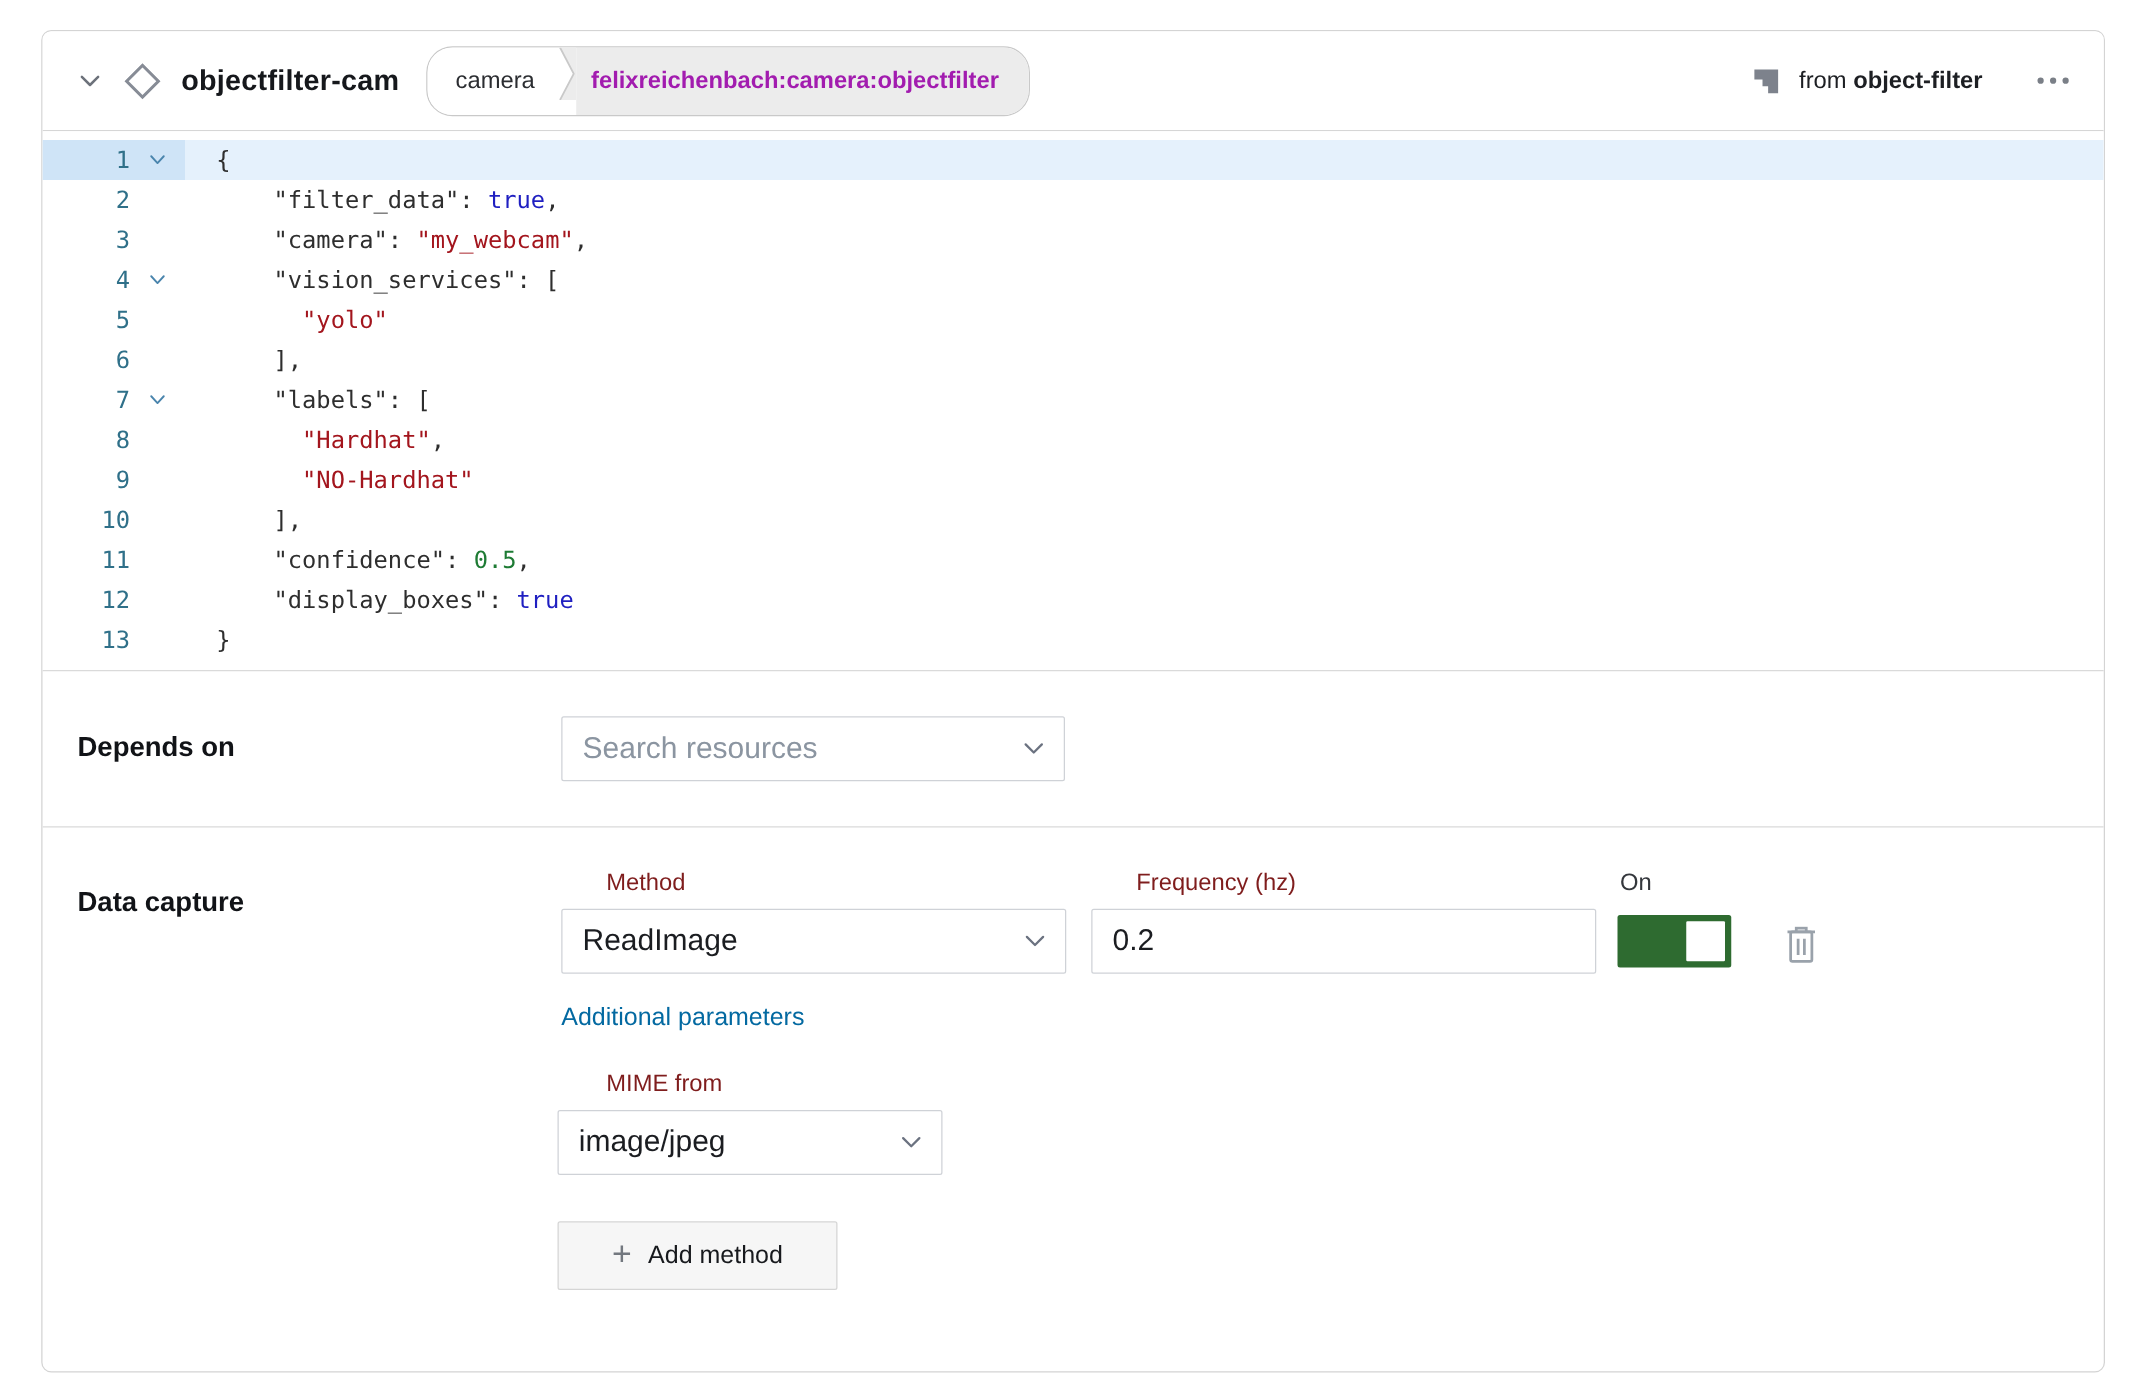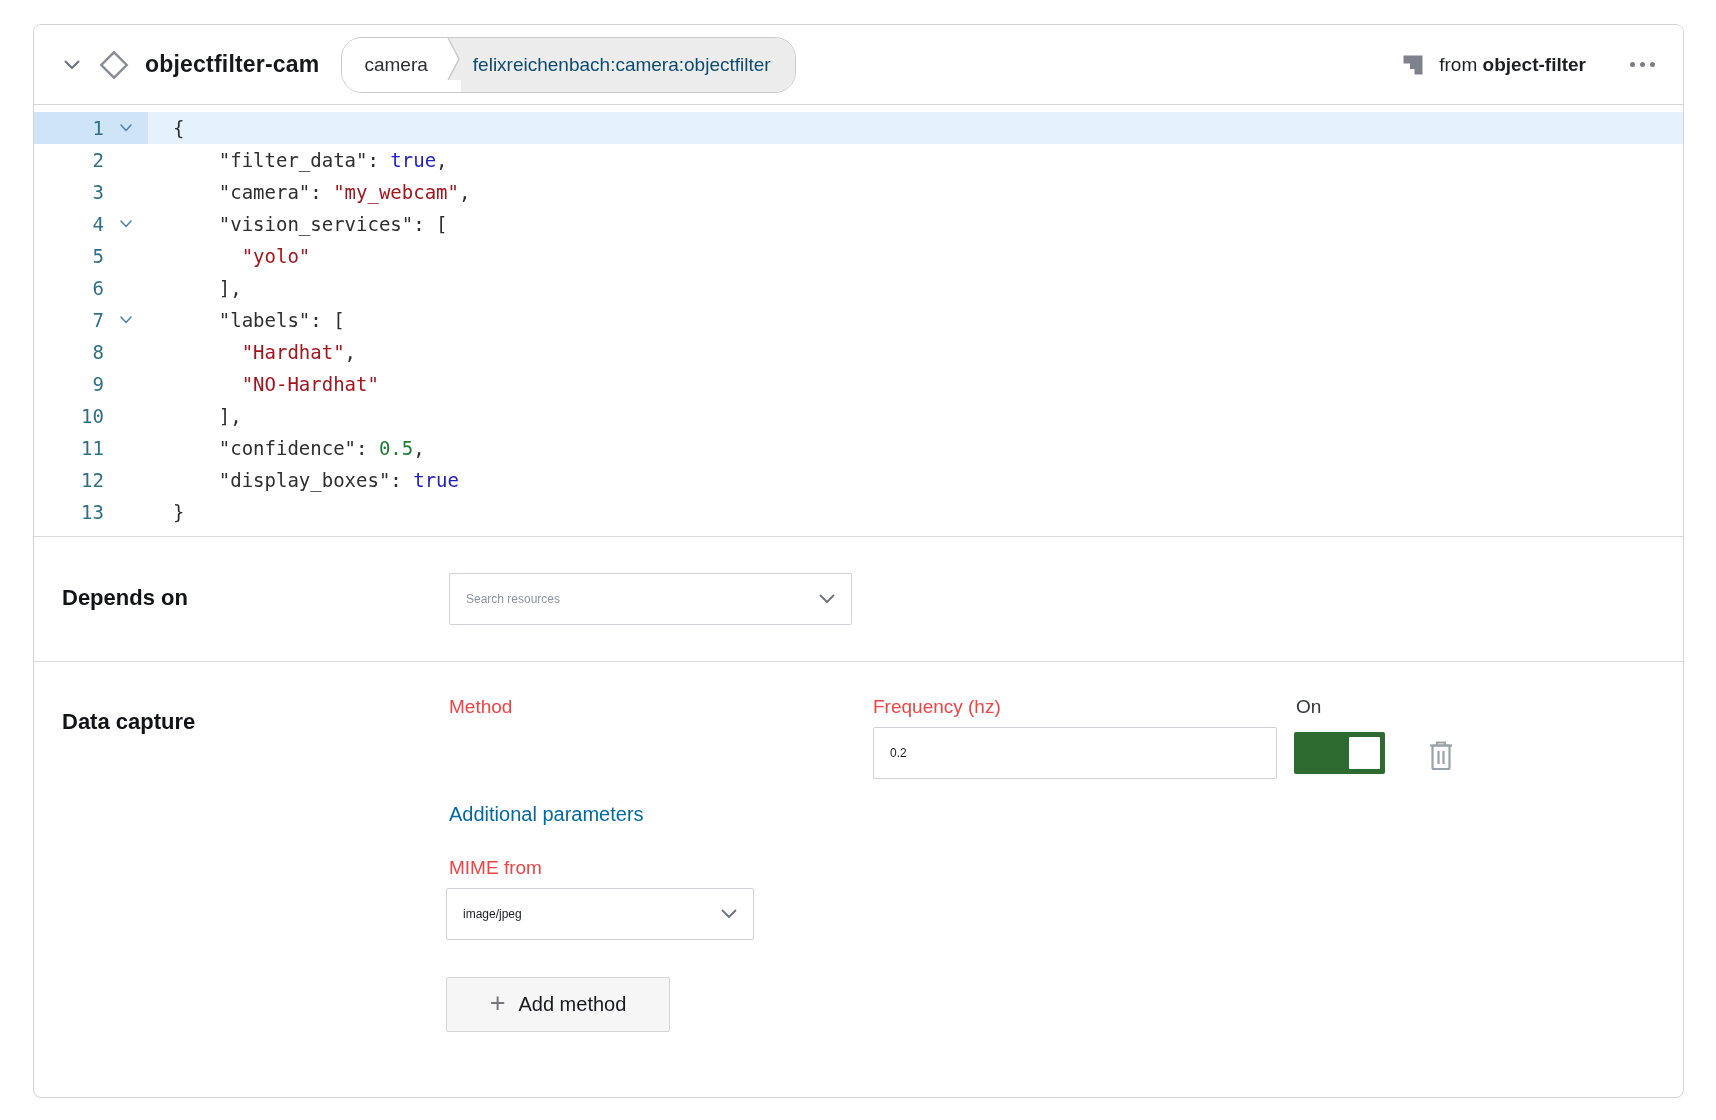--- a/index.html
+++ b/index.html
@@ -19,21 +19,21 @@
     padding:0 26px 0 25px; border-bottom:1px solid #d6d6d6; background:#fff;
   }
   .hdr .collapse { width:26px; display:flex; justify-content:center; cursor:pointer; }
   .hdr .diamond { margin-left:12px; display:flex; }
   .hdr .title { margin-left:14px; font-size:23px; font-weight:700; letter-spacing:.2px; color:#16181c; }
   .pill {
     margin-left:22px; height:56px; display:flex; align-items:stretch;
     border:1px solid #c9c9c9; border-radius:21px; overflow:hidden; background:#fff;
   }
   .pill-left { display:flex; align-items:center; padding:0 16px 0 22px; background:#fff; font-size:19px; color:#2b2d31; }
-  .pill-right { display:flex; align-items:center; padding:0 24px 0 12px; background:#ececec; font-size:19px; color:#0c4a6e; }
+  .pill-right { display:flex; align-items:center; padding:0 24px 0 12px; background:#ececec; font-size:19px; color:#a21caf;font-weight:bold; }
   .hdr-right { margin-left:auto; display:flex; align-items:center; }
   .from-txt { margin-left:14px; font-size:19px; color:#1d1f23; }
   .from-txt b { font-weight:700; }
   .dots { margin-left:42px; display:flex; gap:5px; cursor:pointer; padding:6px 2px; }
   .dots i { width:5px; height:5px; border-radius:50%; background:#7a7f87; display:block; }
 
   
   .editor { padding:7px 0 8px 0; background:#fff; font-family:"DejaVu Sans Mono", monospace; font-size:19px; }
   .crow { display:flex; line-height:32px; height:32px; white-space:pre; }
   .crow .gut { width:114px; flex:0 0 114px; display:flex; }
@@ -48,24 +48,24 @@
   .tok-n { color:var(--c-number); }
 
   
   .section { border-top:1px solid #dadada; display:grid; grid-template-columns:387px 1fr; padding:0 28px; }
   .section .sec-title { font-size:22px; font-weight:700; color:#111317; }
   .depends { padding-top:36px; padding-bottom:36px; }
   .depends .sec-title { margin-top:12px; }
   .capture { padding-top:34px; padding-bottom:36px; }
   .capture .sec-title { margin-top:13px; }
 
-  .field-label { font-size:19px; color:#ef4444; display:block; }
+  .field-label { font-size:19px; color:#7f1d1d; display:block;margin-left:36px; }
   .selectbox, .textinput {
     height:52px; border:1px solid #cfd2d7; border-radius:2px; background:#fff;
-    display:flex; align-items:center; padding:0 16px; font-size:12px; color:#1b1d21;
+    display:flex; align-items:center; padding:0 16px; font-size:24px; color:#1b1d21;
   }
   .selectbox { justify-content:space-between; cursor:pointer; }
   .selectbox .ph { color:#8b95a1; }
   .textinput { width:100%; font-family:"Liberation Sans", sans-serif; outline:none; }
   .chev { flex:0 0 auto; display:flex; }
 
   .dep-select { width:403px; }
 
   .cap-row { display:flex; align-items:flex-start; }
   .fgroup { display:flex; flex-direction:column; }
@@ -170,20 +170,28 @@
       </div>
     </div>
   </div>
 
   <div class="section capture">
     <div class="sec-title">Data capture</div>
     <div>
       <div class="cap-row">
         <div class="fgroup f-method">
           <span class="field-label">Method</span>
+          <div class="selectbox" role="combobox">
+            <span>ReadImage</span>
+            <span class="chev">
+              <svg width="16" height="10" viewBox="0 0 16 10">
+                  <polyline points="1.5,1.5 8,8 14.5,1.5" fill="none" stroke="#6b7280" stroke-width="1.8" stroke-linecap="round" stroke-linejoin="round"></polyline>
+                </svg>
+            </span>
+          </div>
         </div>
 
         <div class="fgroup f-freq">
           <span class="field-label">Frequency (hz)</span>
           <input class="textinput" type="text" value="0.2" style="">
         </div>
 
         <div class="f-on">
           <span class="field-label">On</span>
           <div class="on-line">

